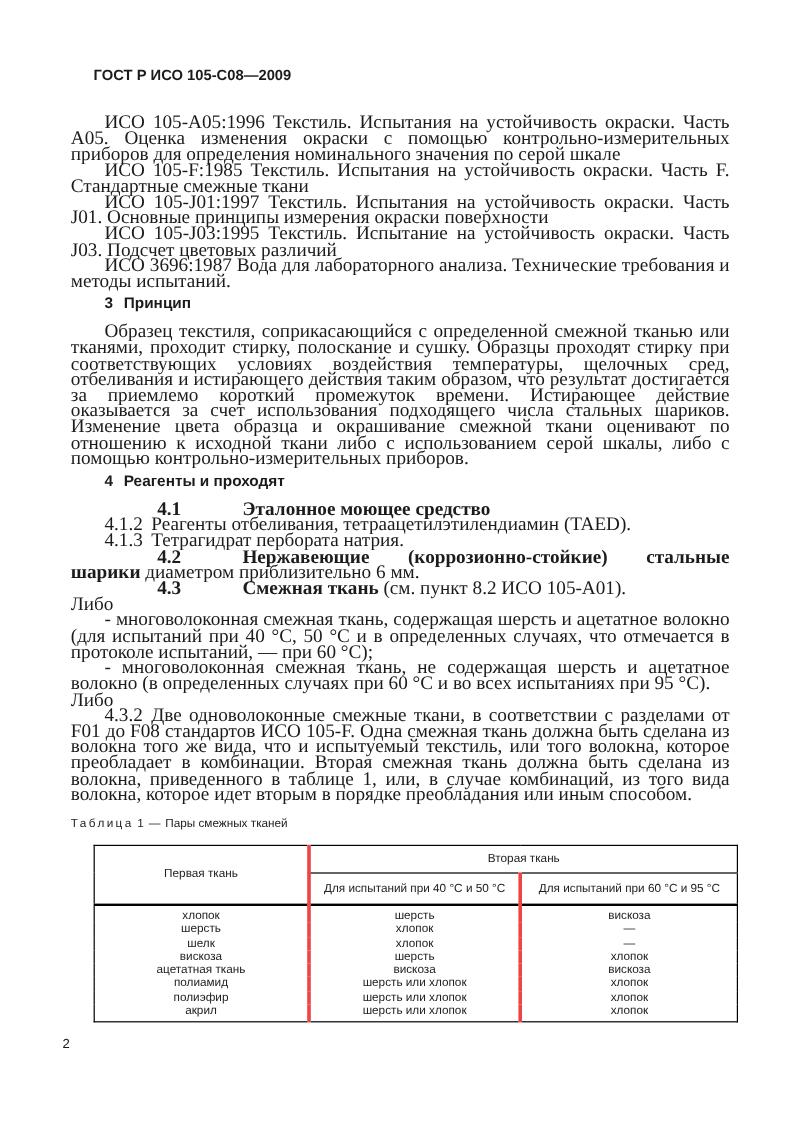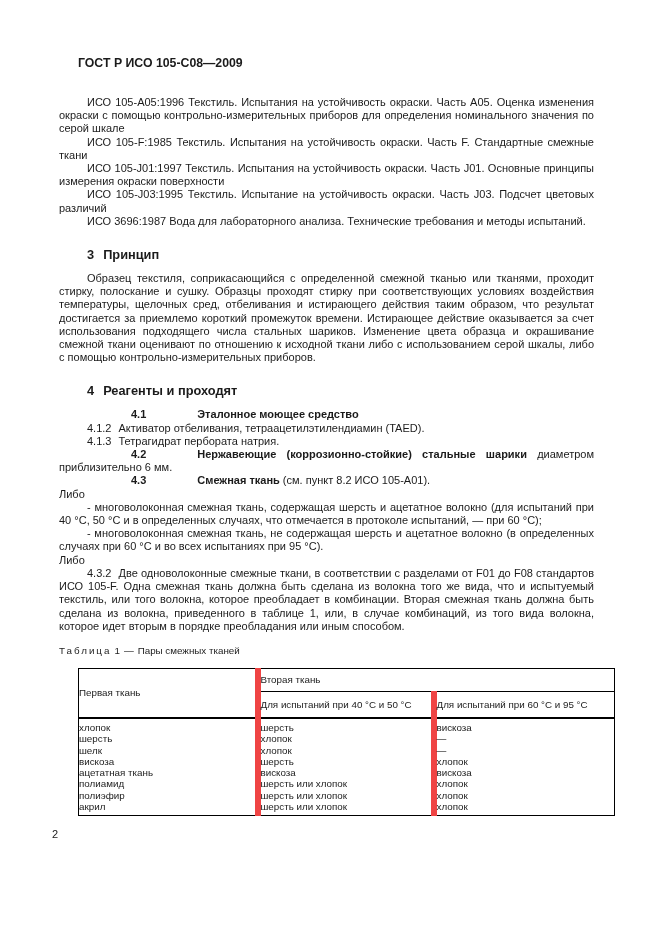--- a/index.html
+++ b/index.html
@@ -9,41 +9,41 @@
     background: #ffffff;
     color: #1b1b1b;
     font-family: "Liberation Sans", sans-serif;
     position: relative;
     overflow: hidden;
   }
   .page {
     box-sizing: border-box;
     width: 661px;
     min-height: 936px;
-    padding: 56px 67px 0 59px;
+    padding: 56px 53px 0 59px;
   }
   p { margin: 0; }
 
   .doc-header {
     font-size: 12.3px;
     font-weight: bold;
     margin-left: 19px;
     white-space: nowrap;
   }
 
-  .body-text { font-size: 11px; line-height: 13.2px; }
+  .body-text { font-size: 16px; line-height: 13.2px; font-family: Liberation Serif, serif; }
   .just { text-align: justify; }
   .indent { text-indent: 28px; }
 
   .refs { margin-top: 26px; }
 
   .sec-heading {
     font-size: 12.8px;
     font-weight: bold;
-    margin: 19px 0 10px 0;
+    margin: 4px 0 10px 0;
     padding-left: 28px;
   }
   .sec-heading .sec-num { margin-right: 9px; }
 
   .clauses { margin-top: 8px; }
   .clause-num { margin-right: 7px; }
   .bold { font-weight: bold; margin-left: 44px; }
 
   .table-caption {
     font-size: 9.8px;
@@ -56,27 +56,27 @@
 
   table.t1 {
     border-collapse: collapse;
     table-layout: fixed;
     margin-left: 19px;
     width: 536px;
     font-size: 9.8px;
     color: #222;
   }
   table.t1 td {
-    text-align: left;
+    text-align: center;
     vertical-align: middle;
     padding: 0;
     font-weight: normal;
   }
   table.t1 { border: 1px solid #000; }
-  .vr { border-right: 6px solid #ef4444; margin-left: 26px; }
+  .vr { border-right: 3px solid #ef4444; margin-left: 26px; }
   .hdr-top { height: 22px; border-bottom: 1px solid #000; }
   .hdr-sub { height: 25px; }
   .thick-bottom { border-bottom: 2px solid #000 !important; }
   .first-col-hdr { border-bottom: 2px solid #000; }
   tr.body-first td { padding-top: 3px; }
   tr.body-row td { line-height: 11.3px; }
   tr.body-last td { padding-bottom: 3px; }
 
   .page-num {
     font-size: 11px;
@@ -99,21 +99,21 @@
   </div>
 
   <p class="sec-heading"><span class="sec-num">3</span><span>Принцип</span></p>
 
   <p class="body-text just indent">Образец текстиля, соприкасающийся с определенной смежной тканью или тканями, проходит стирку, полоскание и сушку. Образцы проходят стирку при соответствующих условиях воздействия температуры, щелочных сред, отбеливания и истирающего действия таким образом, что результат достигается за приемлемо короткий промежуток времени. Истирающее действие оказывается за счет использования подходящего числа стальных шариков. Изменение цвета образца и окрашивание смежной ткани оценивают по отношению к исходной ткани либо с использованием серой шкалы, либо с помощью контрольно-измерительных приборов.</p>
 
   <p class="sec-heading"><span class="sec-num">4</span><span>Реагенты и проходят</span></p>
 
   <div class="clauses body-text just">
     <p class="indent"><span class="clause-num bold">4.1</span><span class="bold">Эталонное моющее средство</span></p>
-    <p class="indent"><span class="clause-num">4.1.2</span><span>Активатор отбеливания, тетраацетилэтилендиамин (TAED).</span></p>
+    <p class="indent"><span class="clause-num">4.1.2</span><span>Реагенты отбеливания, тетраацетилэтилендиамин (TAED).</span></p>
     <p class="indent"><span class="clause-num">4.1.3</span><span>Тетрагидрат пербората натрия.</span></p>
     <p class="indent"><span class="clause-num bold">4.2</span><span class="bold">Нержавеющие (коррозионно-стойкие) стальные шарики</span><span> диаметром приблизительно 6 мм.</span></p>
     <p class="indent"><span class="clause-num bold">4.3</span><span class="bold">Смежная ткань</span><span> (см. пункт 8.2 ИСО 105-А01).</span></p>
     <p>Либо</p>
     <p class="indent">- многоволоконная смежная ткань, содержащая шерсть и ацетатное волокно (для испытаний при 40 °С, 50 °С и в определенных случаях, что отмечается в протоколе испытаний, — при 60 °С);</p>
     <p class="indent">- многоволоконная смежная ткань, не содержащая шерсть и ацетатное волокно (в определенных случаях при 60 °С и во всех испытаниях при 95 °С).</p>
     <p>Либо</p>
     <p class="indent"><span class="clause-num">4.3.2</span><span>Две одноволоконные смежные ткани, в соответствии с разделами от F01 до F08 стандартов ИСО 105-F. Одна смежная ткань должна быть сделана из волокна того же вида, что и испытуемый текстиль, или того волокна, которое преобладает в комбинации. Вторая смежная ткань должна быть сделана из волокна, приведенного в таблице 1, или, в случае комбинаций, из того вида волокна, которое идет вторым в порядке преобладания или иным способом.</span></p>
   </div>
 

